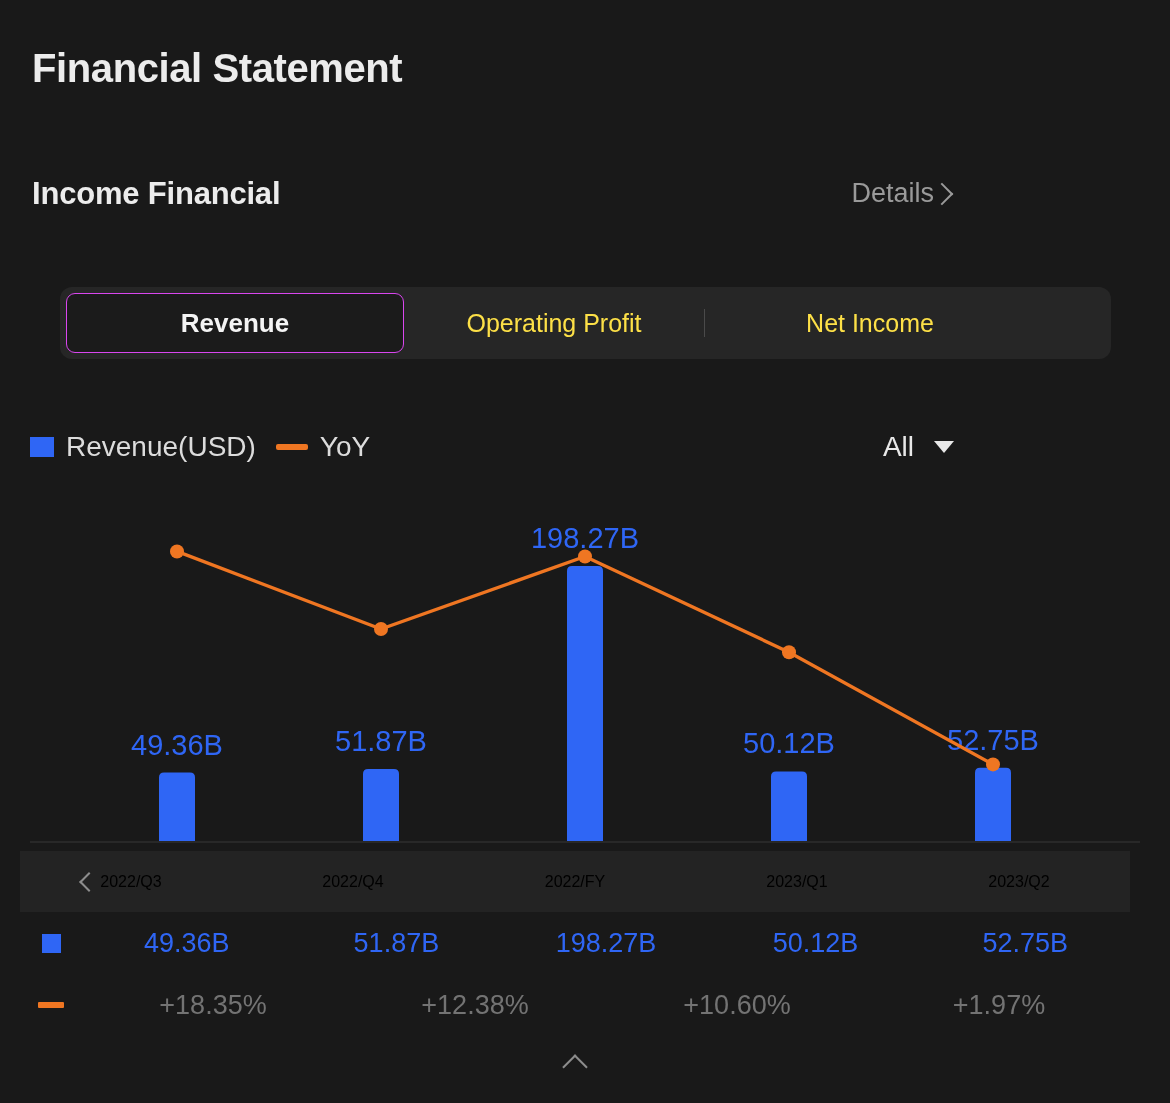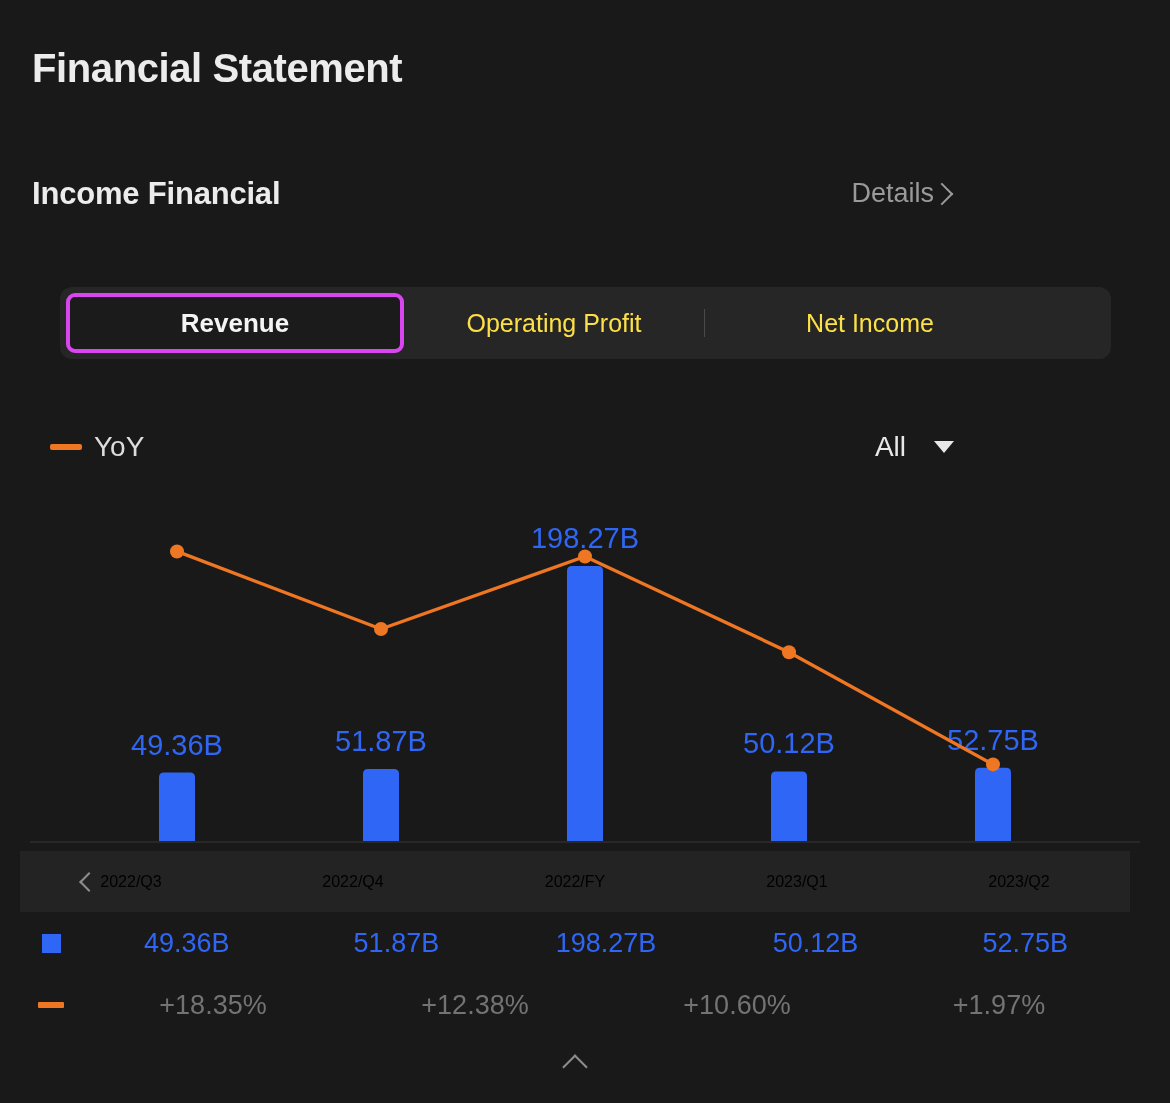--- a/index.html
+++ b/index.html
@@ -45,36 +45,36 @@
   .tab {
     flex: 0 0 auto; height: 60px; display: flex; align-items: center;
     justify-content: center; font-size: 25px; color: #fde047;
     border-radius: 9px; cursor: pointer;
   }
   .tab-revenue { width: 338px; }
   .tab-operating { width: 300px; }
   .tab-net { width: 330px; }
   .tab.active {
     background: #1b1b1b; color: #f4f4f4; font-weight: bold;
-    border: 4px solid #d946ef; font-size: 26px;
+    border: 1px solid #d946ef; font-size: 26px;
   }
   .tab-sep { width: 1px; height: 28px; background: #4a4a4a; }
 
   
   .legend {
     position: absolute; left: 30px; top: 425px; right: 28px; height: 44px;
     display: flex; align-items: center;
   }
   .legend-item { display: flex; align-items: center; gap: 12px; }
   .legend-swatch-bar { width: 24px; height: 20px; background: #2f66f5; }
   .legend-swatch-line { width: 32px; height: 6px; background: #ef7622; border-radius: 2px; }
   .legend-label { font-size: 28px; color: #dcdcdc; }
   .legend-gap { width: 20px; }
   .range-select {
-    margin-left: auto; display: flex; align-items: center; gap: 28px;
+    margin-left: auto; display: flex; align-items: center; gap: 20px;
     font-size: 28px; color: #e8e8e8; cursor: pointer;
   }
   .caret-down {
     width: 0; height: 0; border-left: 10px solid transparent;
     border-right: 10px solid transparent; border-top: 12px solid #e8e8e8;
   }
 
   
   .chart { position: absolute; left: 0; top: 490px; width: 1170px; height: 360px; }
   .chart svg { display: block; }
@@ -138,20 +138,24 @@
   </div>
 
   <div class="tab-bar">
     <div class="tab tab-revenue active">Revenue</div>
     <div class="tab tab-operating">Operating Profit</div>
     <div class="tab-sep"></div>
     <div class="tab tab-net">Net Income</div>
   </div>
 
   <div class="legend">
+    <div class="legend-item">
+      <span class="legend-swatch-bar"></span>
+      <span class="legend-label">Revenue(USD)</span>
+    </div>
     <span class="legend-gap"></span>
     <div class="legend-item">
       <span class="legend-swatch-line"></span>
       <span class="legend-label">YoY</span>
     </div>
     <div class="range-select">
       <span>All</span>
       <span class="caret-down"></span>
     </div>
   </div>

